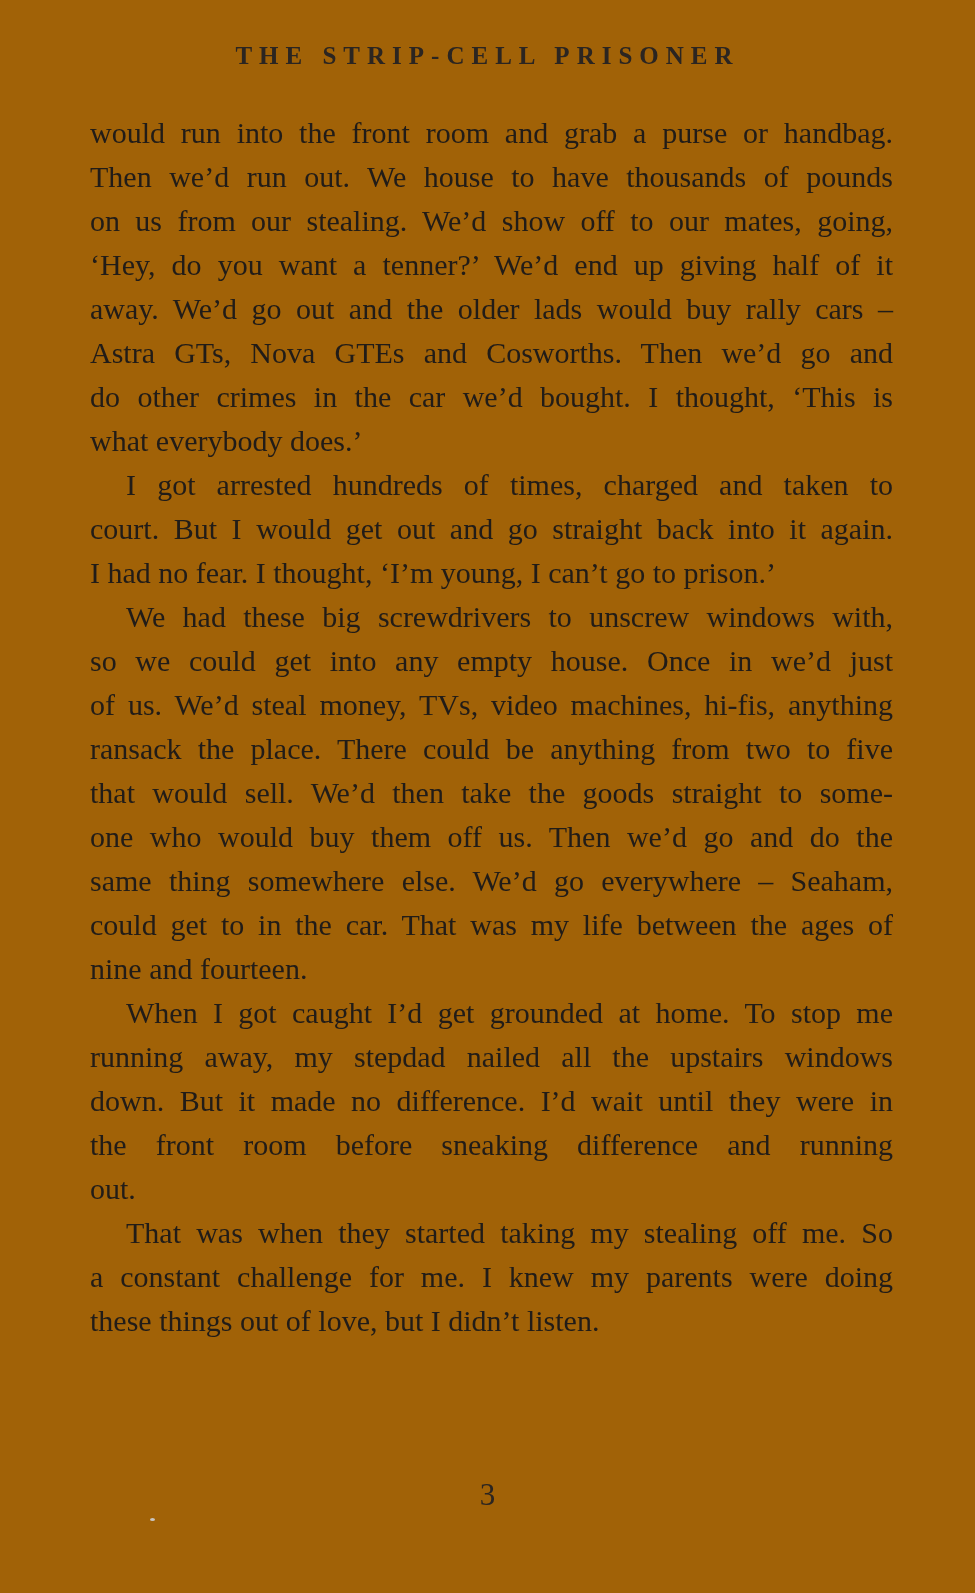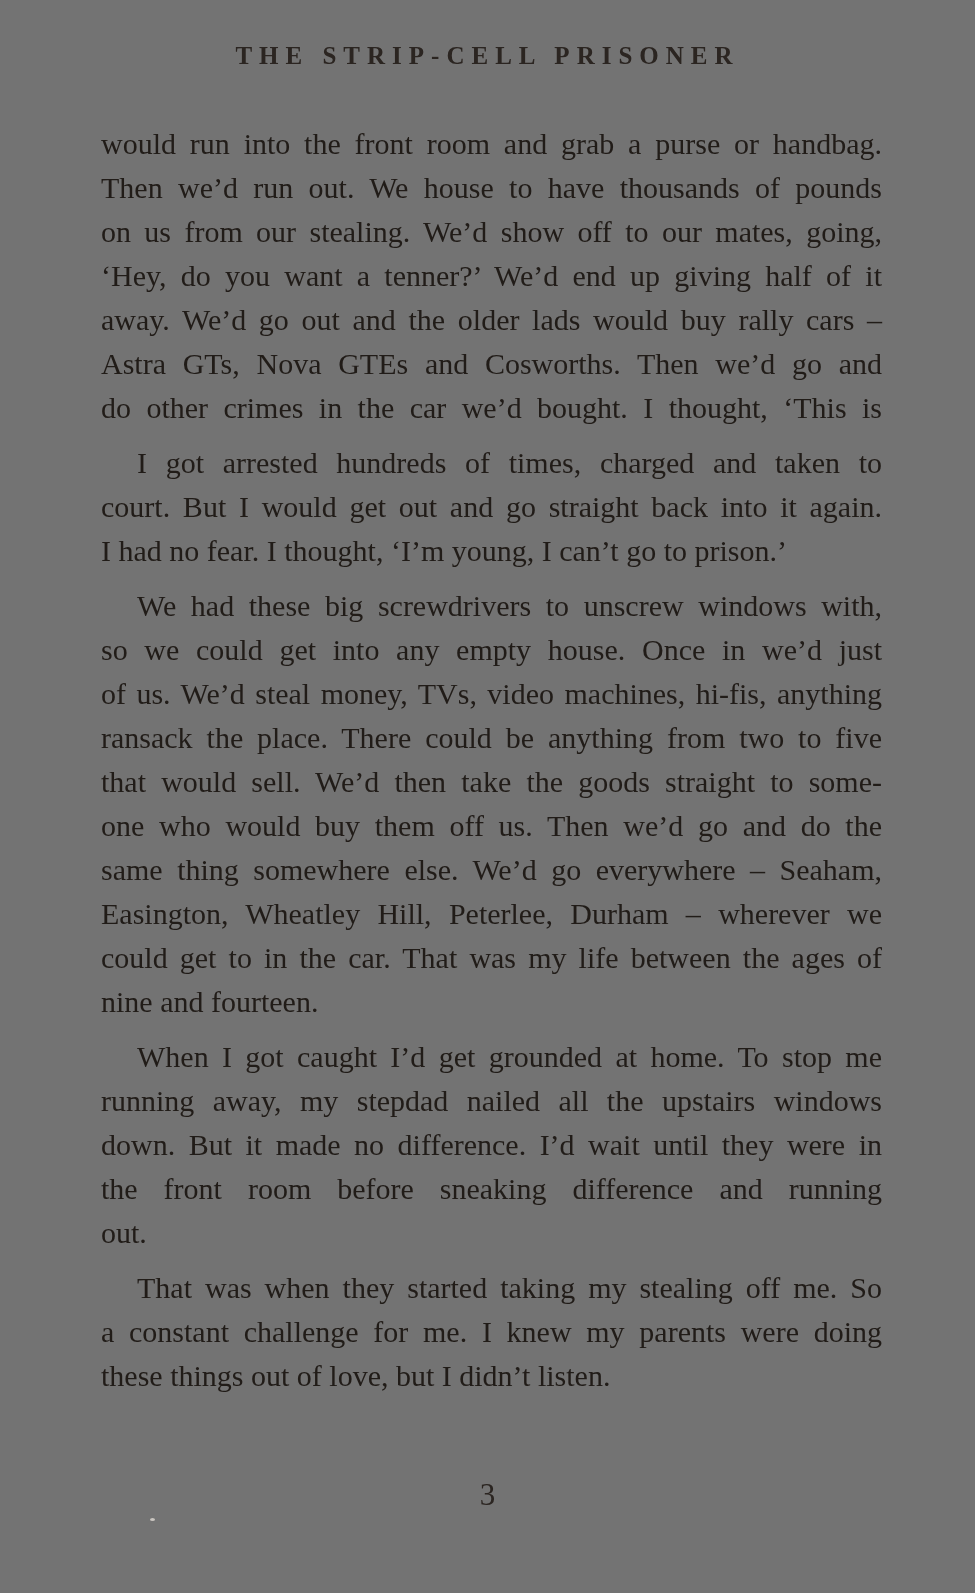--- a/index.html
+++ b/index.html
@@ -28,21 +28,21 @@
     color: #2b2521;
   }
   .text-body {
     position: absolute;
     top: 111px;
     left: 90px;
     width: 803px;
     font-size: 30px;
   }
   .para {
-    margin: 11px;
+    margin: 0;
     padding: 0;
   }
   .line {
     height: 44px;
     line-height: 44px;
     text-align: justify;
     text-align-last: justify;
     white-space: normal;
   }
   .line.last {
@@ -66,47 +66,47 @@
     left: 150px;
     width: 5px;
     height: 3px;
     background: #c9c5c0;
     border-radius: 50%;
   }
 </style>
 </head>
 <body>
 
-<div class="page" style="background: #737373; color: rgb(33, 28, 24);">
+<div class="page" style="background: #a16207; color: rgb(33, 28, 24);">
   <div class="running-head">THE STRIP-CELL PRISONER</div>
 
   <div class="text-body">
       <div class="para">
         <div class="line">would run into the front room and grab a purse or handbag.</div>
         <div class="line">Then we’d run out. We house to have thousands of pounds</div>
         <div class="line">on us from our stealing. We’d show off to our mates, going,</div>
         <div class="line">‘Hey, do you want a tenner?’ We’d end up giving half of it</div>
         <div class="line">away. We’d go out and the older lads would buy rally cars –</div>
         <div class="line">Astra GTs, Nova GTEs and Cosworths. Then we’d go and</div>
         <div class="line">do other crimes in the car we’d bought. I thought, ‘This is</div>
+        <div class="line last">what everybody does.’</div>
       </div>
       <div class="para">
         <div class="line first-indent">I got arrested hundreds of times, charged and taken to</div>
         <div class="line">court. But I would get out and go straight back into it again.</div>
         <div class="line last">I had no fear. I thought, ‘I’m young, I can’t go to prison.’</div>
       </div>
       <div class="para">
         <div class="line first-indent">We had these big screwdrivers to unscrew windows with,</div>
         <div class="line">so we could get into any empty house. Once in we’d just</div>
         <div class="line">of us. We’d steal money, TVs, video machines, hi-fis, anything</div>
         <div class="line">ransack the place. There could be anything from two to five</div>
         <div class="line">that would sell. We’d then take the goods straight to some-</div>
         <div class="line">one who would buy them off us. Then we’d go and do the</div>
         <div class="line">same thing somewhere else. We’d go everywhere – Seaham,</div>
-        <div class="line">Easington, Wheatley Hill, Peterlee, Durham – wherever we</div>
         <div class="line">could get to in the car. That was my life between the ages of</div>
         <div class="line last">nine and fourteen.</div>
       </div>
       <div class="para">
         <div class="line first-indent">When I got caught I’d get grounded at home. To stop me</div>
         <div class="line">running away, my stepdad nailed all the upstairs windows</div>
         <div class="line">down. But it made no difference. I’d wait until they were in</div>
         <div class="line">the front room before sneaking difference and running</div>
         <div class="line last">out.</div>
       </div>

